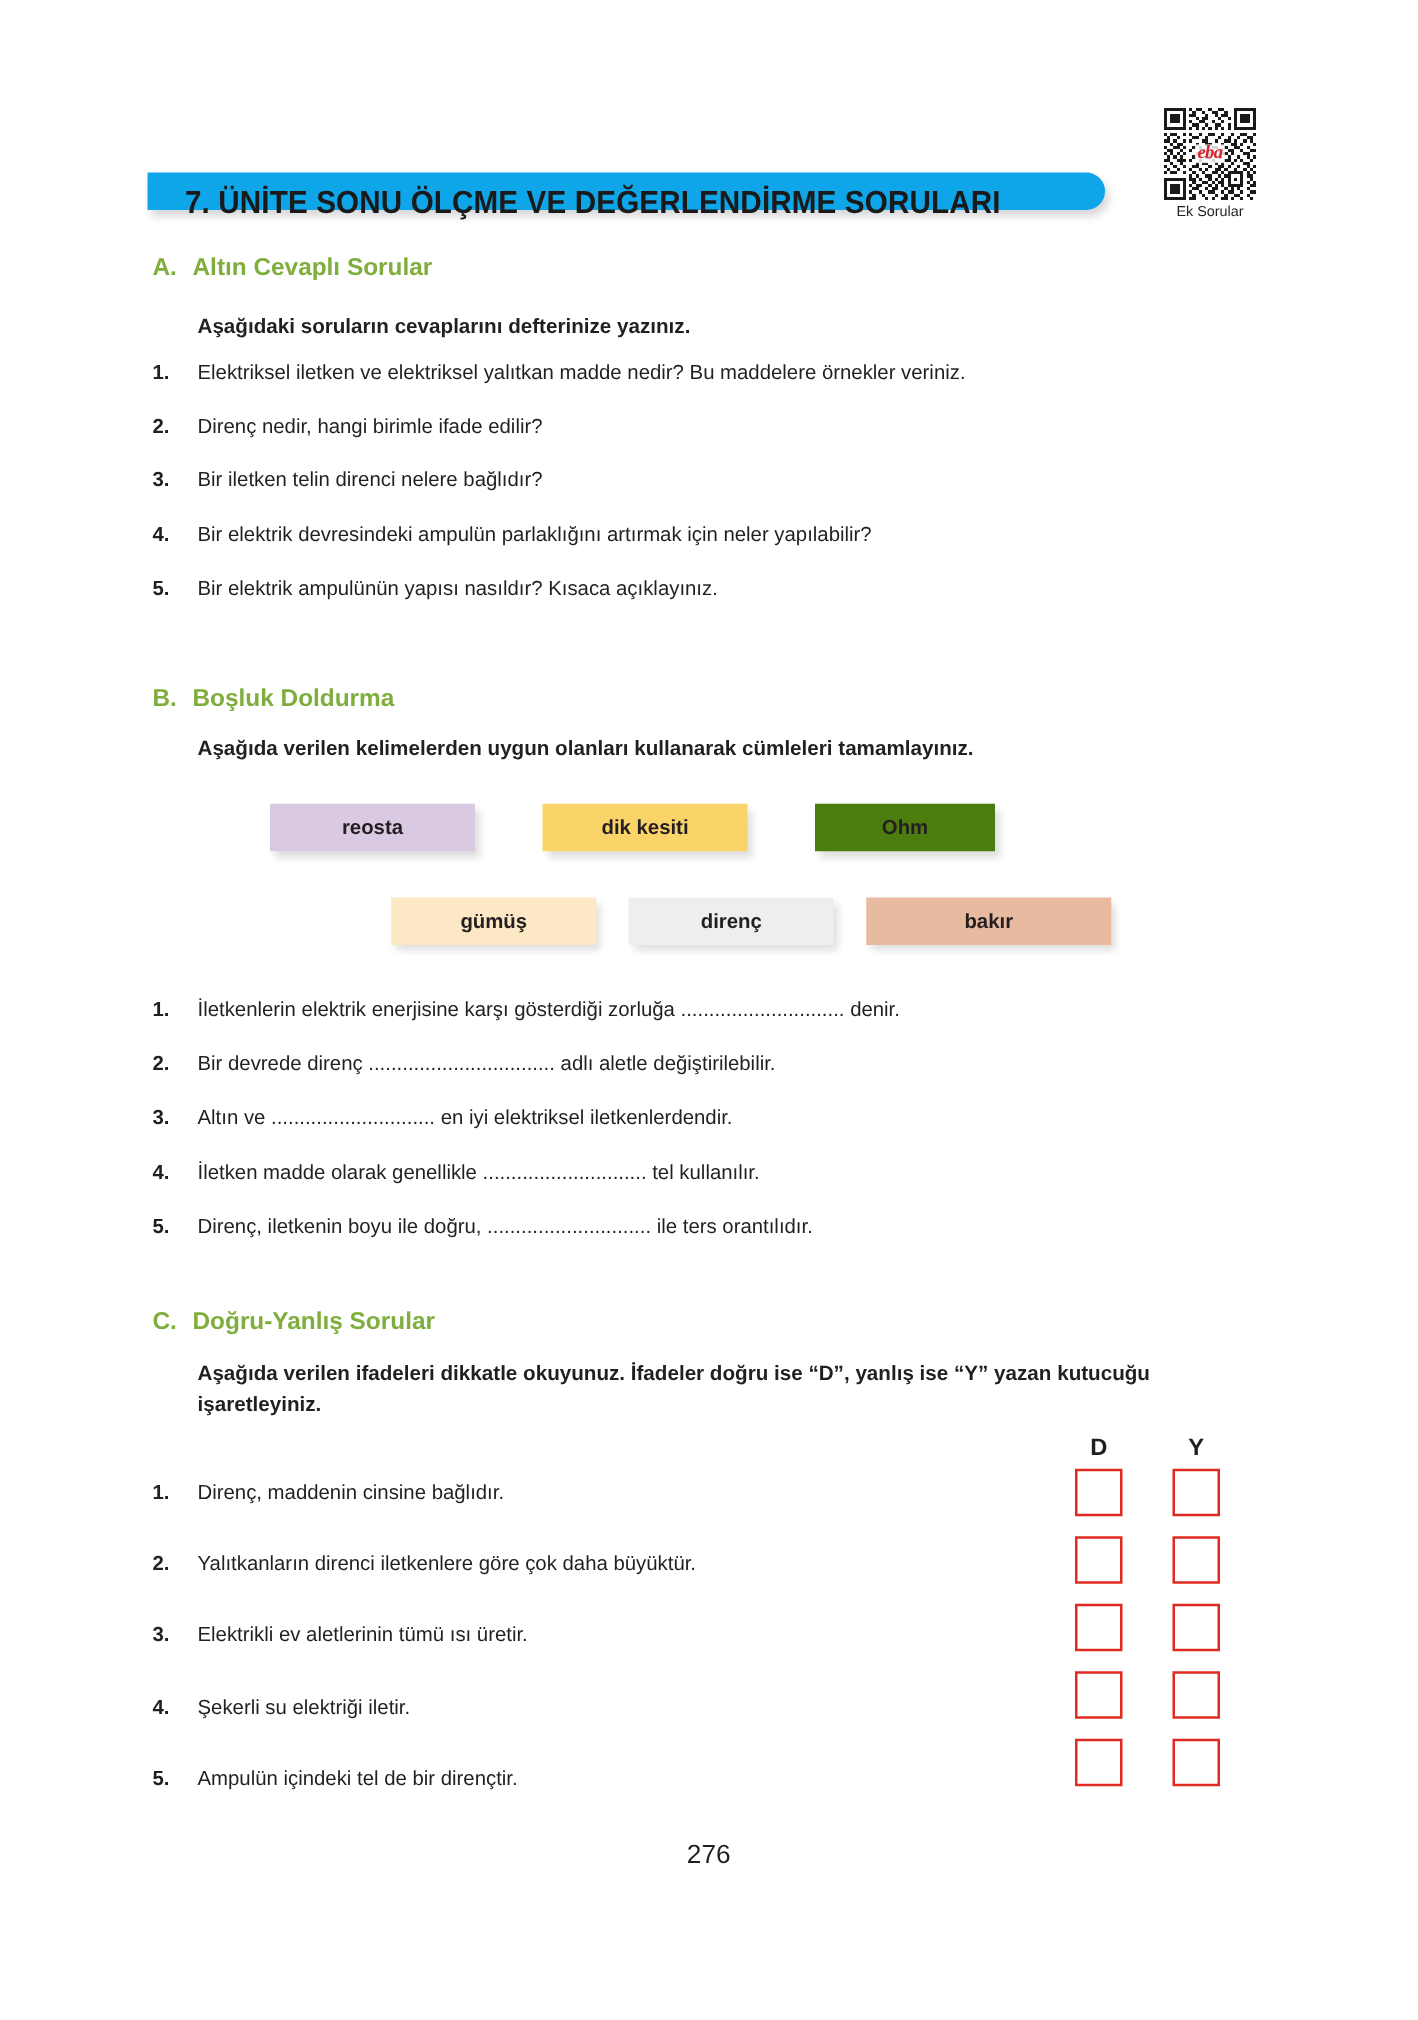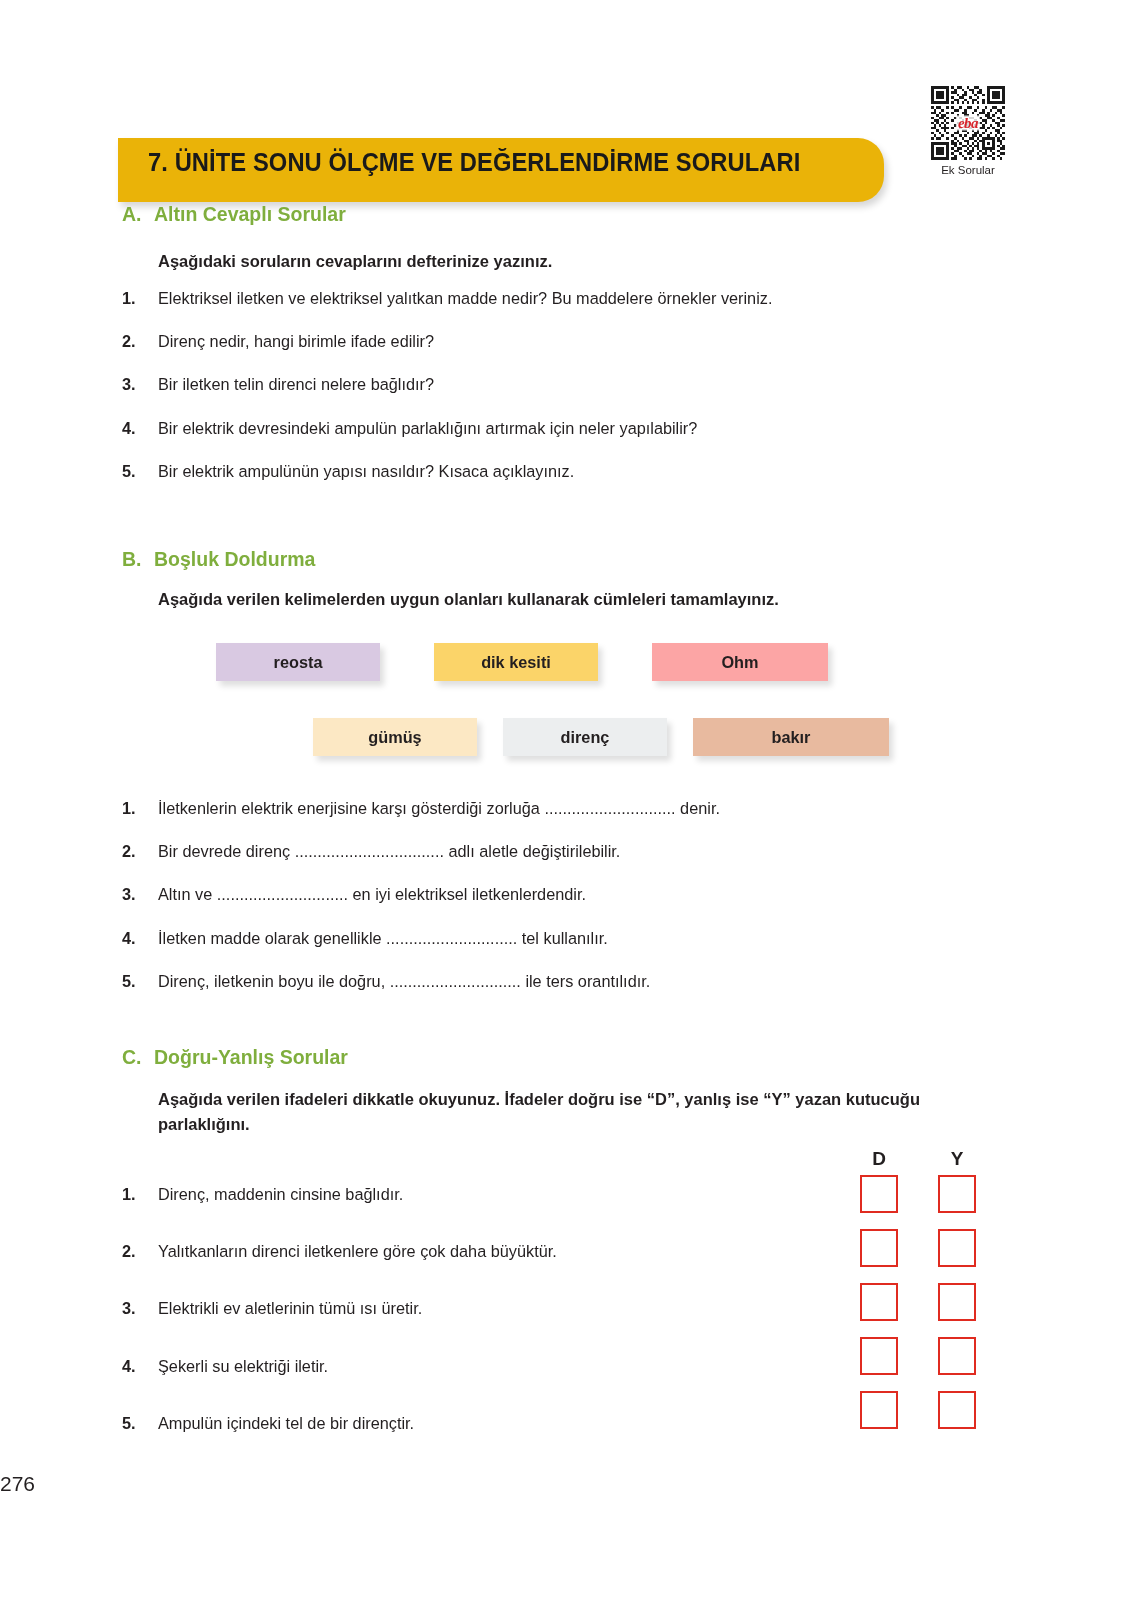--- a/index.html
+++ b/index.html
@@ -45,23 +45,23 @@
     font-size:11.5px;
     color:#231f20;
     white-space:nowrap;
   }
 
   
   .banner-wrap { position:absolute; left:118px; top:138px; }
   .banner {
     position:relative;
     display:inline-block;
-    height:64px;
+    height:30px;
     padding:0 34px 0 30px;
-    background:#eab308;
+    background:#0ea5e9;
     border-radius:0 26px 26px 0;
     box-shadow:3px 5px 7px rgba(0,0,0,0.16);
   }
   .banner-title {
     display:block;
     line-height:48px;
     font-size:25.5px;
     font-weight:bold;
     color:#1a1a1a;
     letter-spacing:0.1px;
@@ -143,20 +143,21 @@
     border:2.4px solid #e02b20;
     background:#fff;
   }
   .tf-row .gap { width:40px; }
 
   
   .pagenum {
     position:absolute;
     left:0; right:0;
     top:1472px;
+    text-align:center;
     font-size:21px;
     color:#231f20;
   }
 </style>
 </head>
 <body>
 
 <div class="page">
 
   <div class="qr-block">
@@ -441,21 +442,21 @@
 
   <div class="instruction" style="left:158px; top:587px;">Aşağıda verilen kelimelerden uygun olanları kullanarak cümleleri tamamlayınız.</div>
 
   <div class="wordbox-row" style="left:216px; top:643px; gap:54px;">
     <div class="wordbox" style="width:164px; background:#d9c9e2;">
       <span>reosta</span>
     </div>
     <div class="wordbox" style="width:164px; background:#fbd469;">
       <span>dik kesiti</span>
     </div>
-    <div class="wordbox" style="width:176px; background:#fca5a5;">
+    <div class="wordbox" style="width:144px; background:#4d7c0f;">
       <span>Ohm</span>
     </div>
   </div>
 
   <div class="wordbox-row" style="left:313px; top:718px; gap:26px;">
     <div class="wordbox" style="width:164px; background:#fce8c4;">
       <span>gümüş</span>
     </div>
     <div class="wordbox" style="width:164px; background:#eceeef;">
       <span>direnç</span>
@@ -486,21 +487,21 @@
       <span class="num">5.</span>
       <span class="txt">Direnç, iletkenin boyu ile doğru, ............................. ile ters orantılıdır.</span>
     </div>
   </div>
 
   <div class="sec-head" style="left:122px; top:1046px;">
     <span class="letter">C.</span>
     <span>Doğru-Yanlış Sorular</span>
   </div>
 
-  <div class="instruction" style="left:158px; top:1087px; width:852px;">Aşağıda verilen ifadeleri dikkatle okuyunuz. İfadeler doğru ise “D”, yanlış ise “Y” yazan kutucuğu parlaklığını.</div>
+  <div class="instruction" style="left:158px; top:1087px; width:852px;">Aşağıda verilen ifadeleri dikkatle okuyunuz. İfadeler doğru ise “D”, yanlış ise “Y” yazan kutucuğu işaretleyiniz.</div>
 
   <div class="tf-head" style="left:860px; top:1148px;">
     <span>D</span>
     <span class="gap"></span>
     <span>Y</span>
   </div>
 
   <div class="qlist" style="left:122px; top:1184px;">
     <div class="qitem" style="margin-bottom:36px;">
       <span class="num">1.</span>

